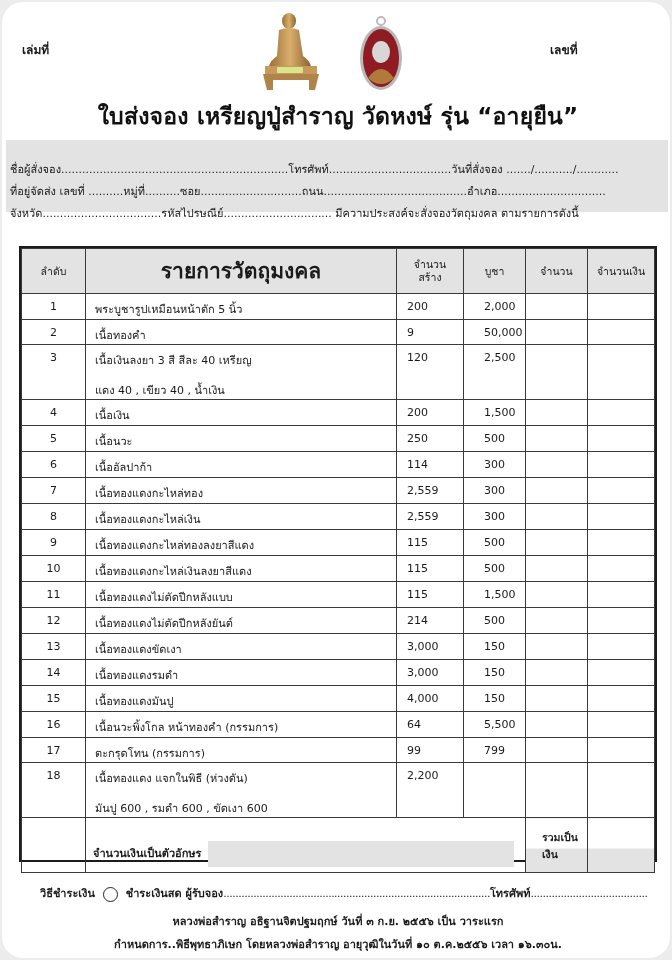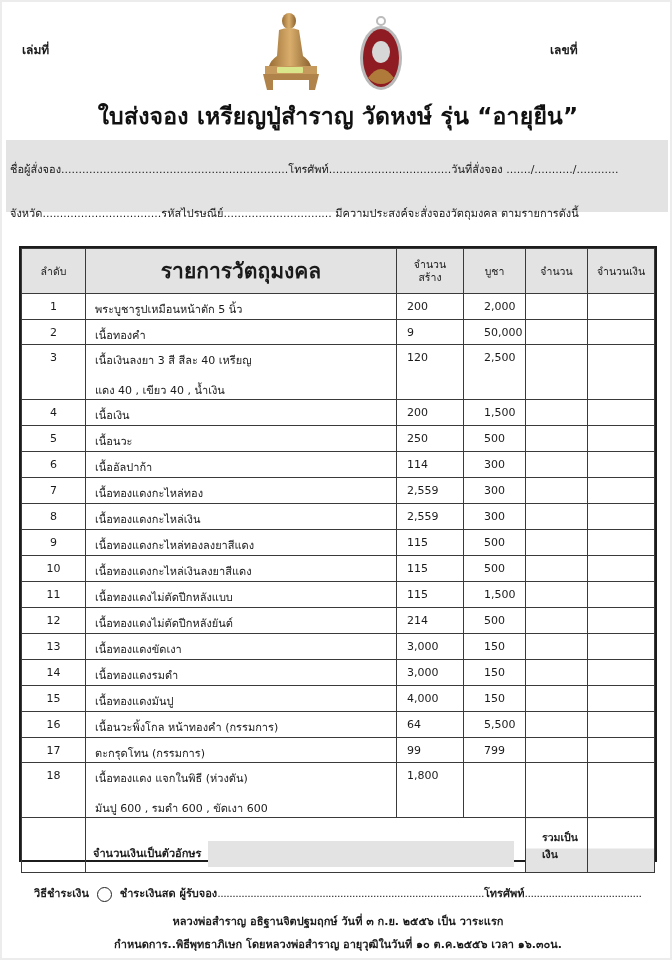--- a/index.html
+++ b/index.html
@@ -1,18 +1,18 @@
 <!DOCTYPE html>
 <html><head>
 <meta charset="utf-8">
 <style>
   * { box-sizing: border-box; margin: 0; padding: 0; }
   html, body { width: 672px; height: 960px; background: #ececec; overflow: hidden; }
   body { font-family: "DejaVu Sans", "Liberation Sans", sans-serif; color: #1a1a1a; position: relative; }
-  .page { position: absolute; left: 2px; top: 2px; width: 668px; height: 956px; background: #ffffff; }
+  .page { position: absolute; left: 2px; top: 2px; width: 668px; height: 956px; background: #ffffff; border-radius: 21px; }
 
   .corner-label { position: absolute; top: 38px; font-size: 12px; font-weight: bold; }
   .book-no { left: 20px; }
   .form-no { left: 548px; }
 
   
   .statue { position: absolute; left: 255px; top: 8px; width: 68px; height: 84px; }
   .medal { position: absolute; left: 356px; top: 14px; width: 46px; height: 76px; }
 
   .title { position: absolute; left: 0; width: 672px; top: 96px; text-align: center; font-size: 23px; font-weight: bold; letter-spacing: 0.2px; color: #111; }
@@ -36,21 +36,21 @@
   tr.r-tall td { height: 52px; }
   tr.r-norm td { height: 26px; }
   tr.r-short td { height: 23px; }
   tr.total-row td { height: 55px; vertical-align: bottom; }
   .words-label { font-weight: bold; font-size: 11px; display: inline-block; padding: 0 0 10px 7px; vertical-align: bottom; }
   .words-box { display: inline-block; width: 306px; height: 26px; background: #e3e3e3; margin-left: 6px; margin-bottom: 5px; vertical-align: bottom; }
   .sum-cell { background: linear-gradient(#fff 0, #fff 30px, #e3e3e3 30px); }
   .sum-label { font-weight: bold; font-size: 10.5px; display: block; padding: 0 0 9px 16px; }
   .sum-value { background: linear-gradient(#fff 0, #fff 30px, #e3e3e3 30px); }
 
-  .pay-line { position: absolute; left: 32px; top: 882px; width: 630px; font-size: 11px; font-weight: bold; white-space: nowrap; overflow: hidden; }
+  .pay-line { position: absolute; left: 38px; top: 882px; width: 630px; font-size: 11px; font-weight: bold; white-space: nowrap; overflow: hidden; }
   .radio { display: inline-block; width: 15px; height: 15px; border: 1.5px solid #222; border-radius: 50%; vertical-align: middle; margin: 0 4px; }
   .dots { font-weight: normal; letter-spacing: -0.5px; }
   .foot1, .foot2 { position: absolute; left: 0; width: 672px; text-align: center; font-size: 11px; font-weight: bold; }
   .foot1 { top: 910px; }
   .foot2 { top: 933px; }
 </style>
 </head>
 <body>
 
 <div class="page">
@@ -78,20 +78,21 @@
     <ellipse cx="23" cy="42" rx="21" ry="32" fill="#b9b9b9"></ellipse>
     <ellipse cx="23" cy="42" rx="18" ry="29" fill="#8e1c22"></ellipse>
     <ellipse cx="23" cy="36" rx="9" ry="11" fill="#d7d7d7"></ellipse>
     <path d="M10 62 Q23 44 36 62 Q30 68 23 68 Q16 68 10 62 Z" fill="#b07a3a"></path>
   </svg>
 
   <div class="title">ใบส่งจอง เหรียญปู่สำราญ วัดหงษ์ รุ่น “อายุยืน”</div>
 
   <div class="info-box">
     <div class="info-line l1">ชื่อผู้สั่งจอง.................................................................โทรศัพท์...................................วันที่สั่งจอง ......./.........../............</div>
+    <div class="info-line l2">ที่อยู่จัดส่ง  เลขที่ ..........หมู่ที่..........ซอย.............................ถนน.........................................อำเภอ...............................</div>
     <div class="info-line l3">จังหวัด..................................รหัสไปรษณีย์...............................  มีความประสงค์จะสั่งจองวัตถุมงคล ตามรายการดังนี้</div>
   </div>
 
   <div class="table-frame">
     <table>
       <colgroup>
         <col style="width:64px">
         <col style="width:311px">
         <col style="width:67px">
         <col style="width:62px">
@@ -244,21 +245,21 @@
             <td class="num">17</td>
             <td class="desc"><span>ตะกรุดโทน (กรรมการ)</span></td>
             <td class="qty">99</td>
             <td class="price">799</td>
             <td></td>
             <td></td>
           </tr>
           <tr class="r-tall">
             <td class="num">18</td>
             <td class="desc"><span>เนื้อทองแดง แจกในพิธี (ห่วงตัน)</span><span class="desc-line2">มันปู 600 , รมดำ 600 , ขัดเงา 600</span></td>
-            <td class="qty">1,800</td>
+            <td class="qty">2,200</td>
             <td class="price"></td>
             <td></td>
             <td></td>
           </tr>
         </tbody>
       <tbody>
         <tr class="total-row">
           <td></td>
           <td colspan="3" style="white-space:nowrap;">
             <span class="words-label">จำนวนเงินเป็นตัวอักษร</span><span class="words-box"></span>

